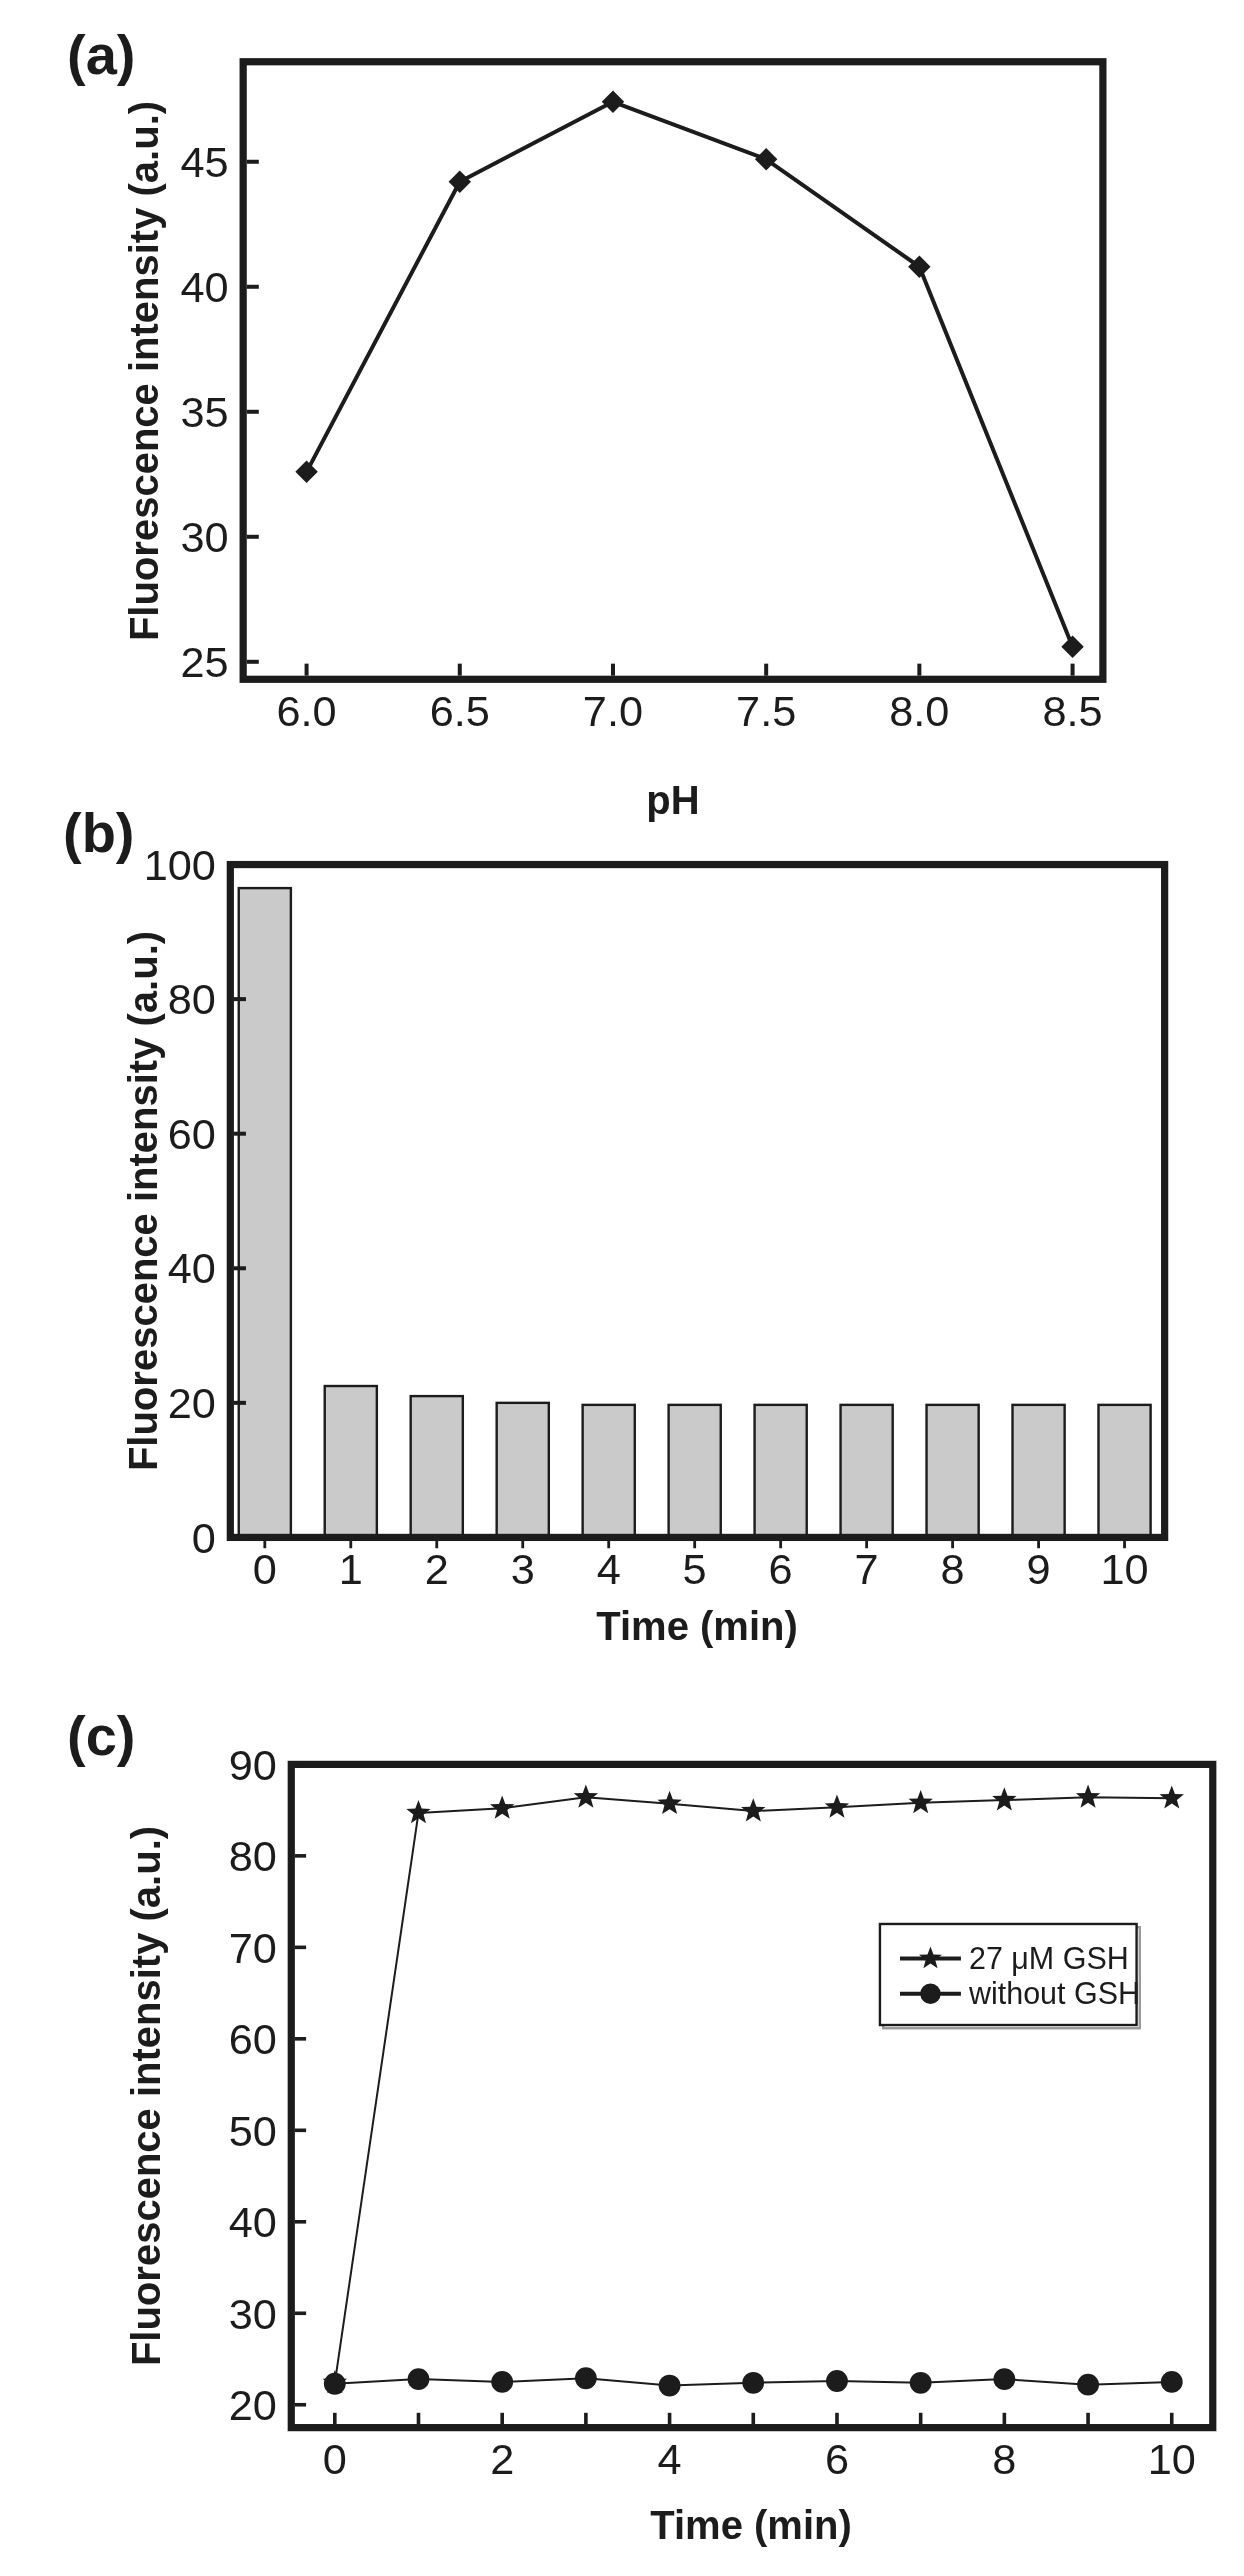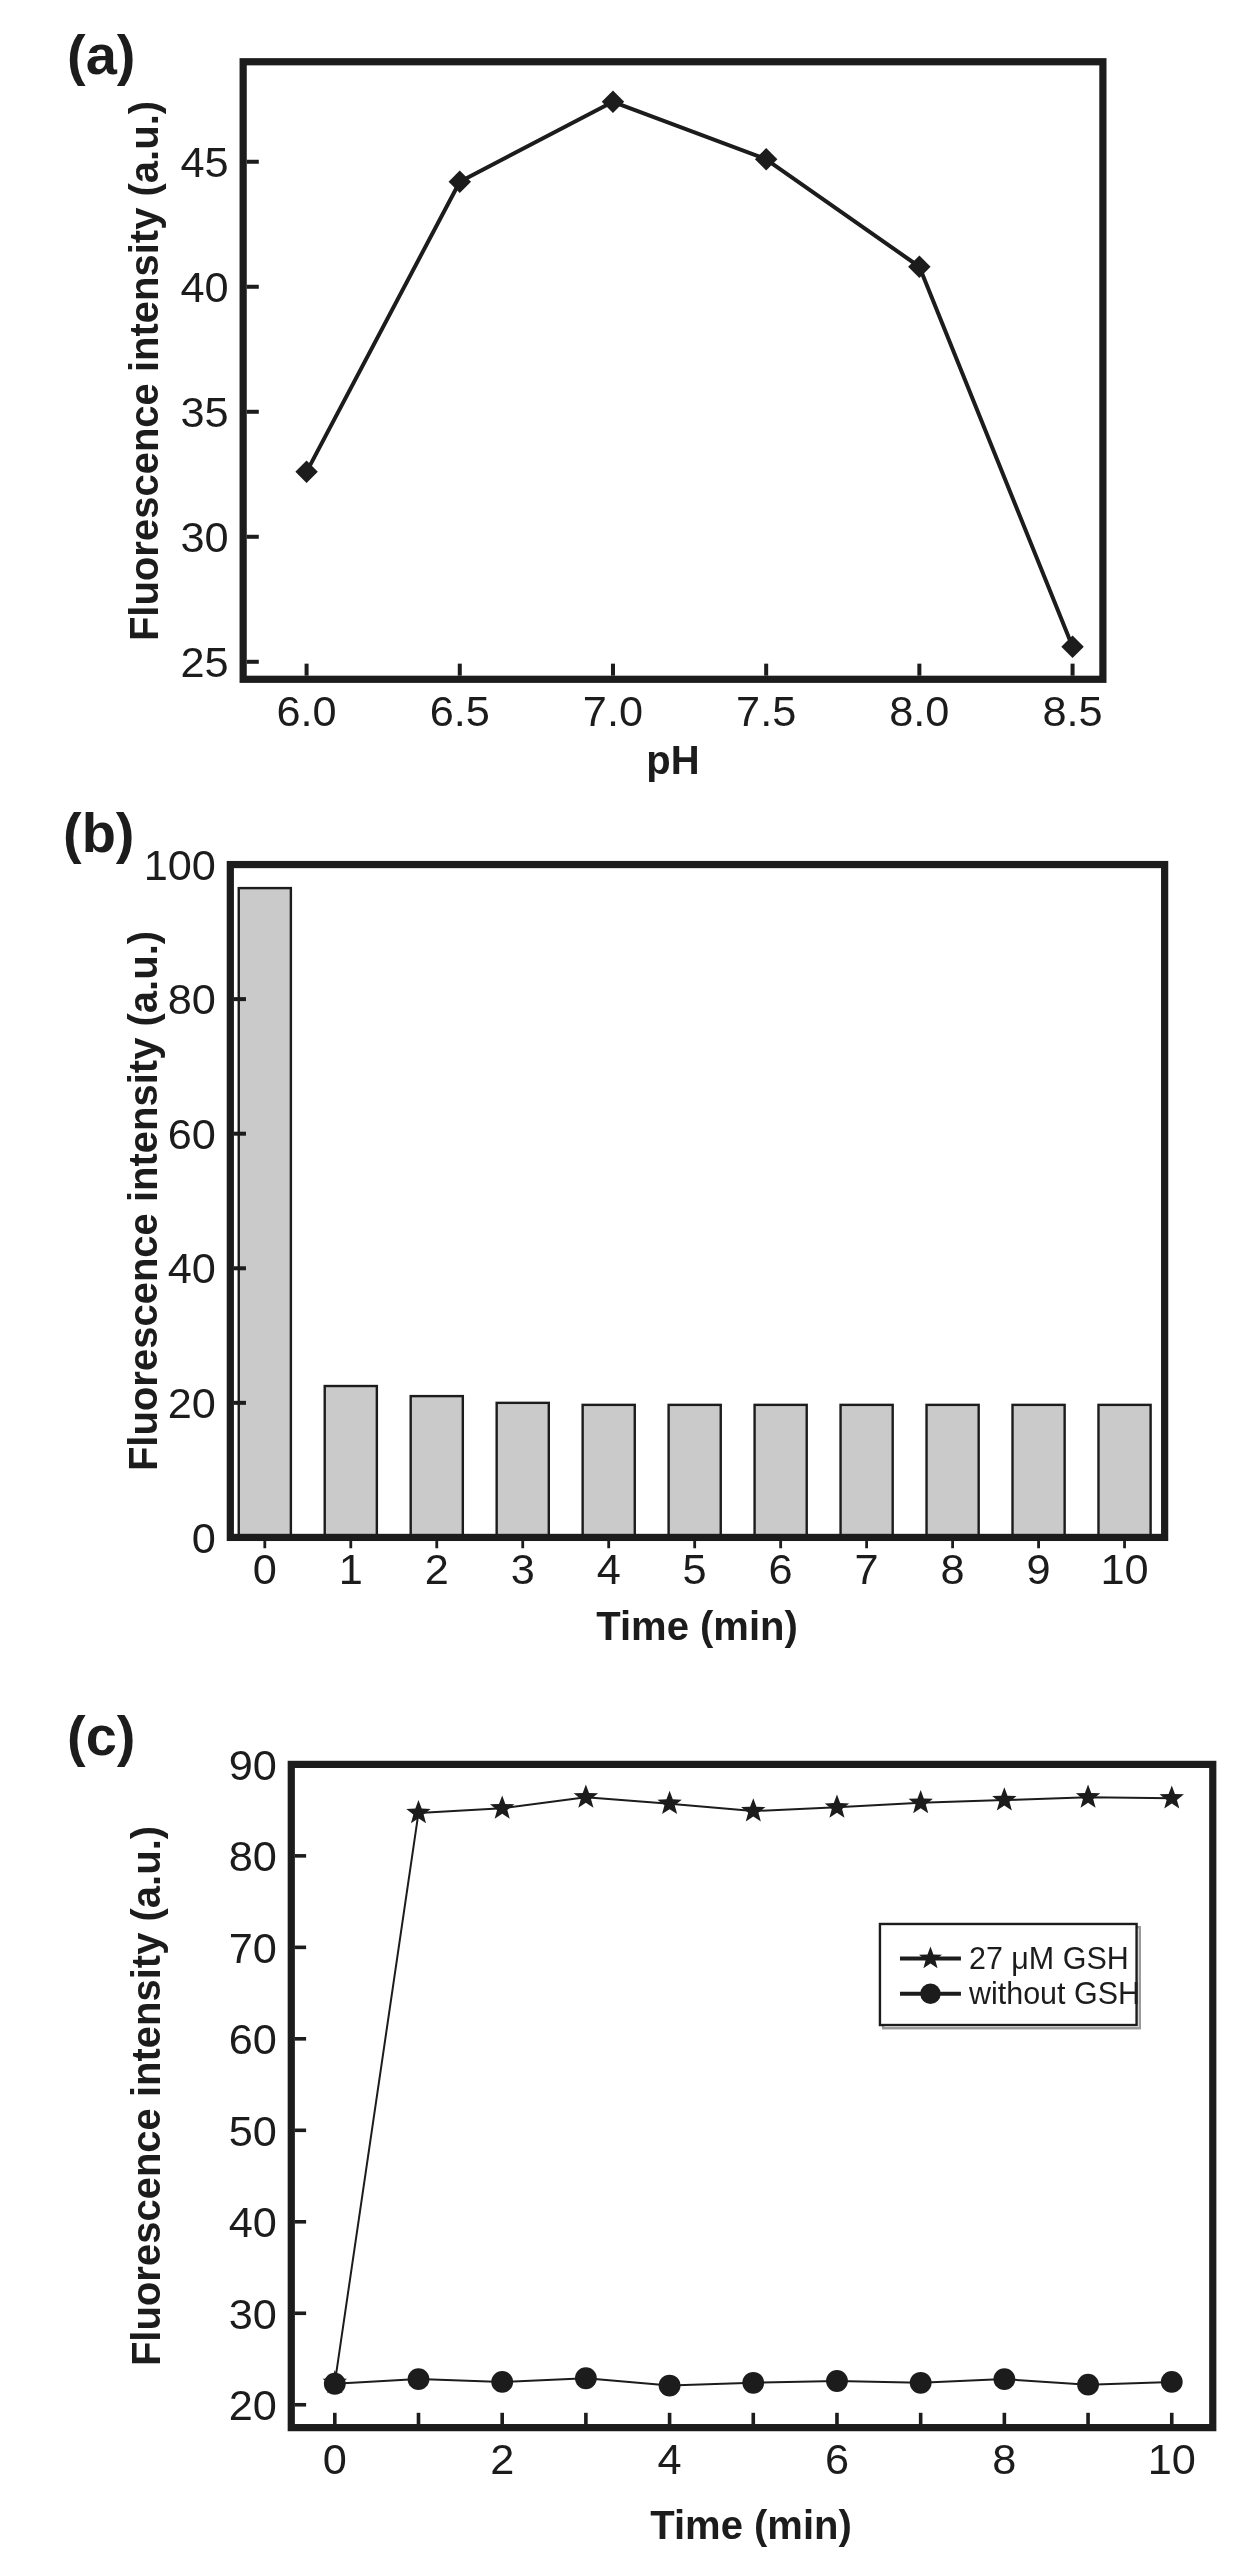--- a/index.html
+++ b/index.html
@@ -24,21 +24,21 @@
   #plabel-b{left:63px;top:805px;}
   #plabel-c{left:67px;top:1708px;}
   .axis-title{
     position:absolute;
     font-size:40px;font-weight:700;line-height:1;
     color:#1c1c1c;white-space:nowrap;
     transform:translate(-50%,-50%);
   }
   .axis-title.vertical{transform:translate(-50%,-50%) rotate(-90deg);}
   #ylabel-a{left:144px;top:371px;}
-  #xlabel-a{left:673px;top:760px;}
+  #xlabel-a{left:673px;top:800px;}
   #ylabel-b{left:143px;top:1201px;}
   #xlabel-b{left:697px;top:1626px;}
   #ylabel-c{left:146px;top:2096px;}
   #xlabel-c{left:751px;top:2525px;}
 </style>
 </head>
 <body>
 
 <div class="page">
 

